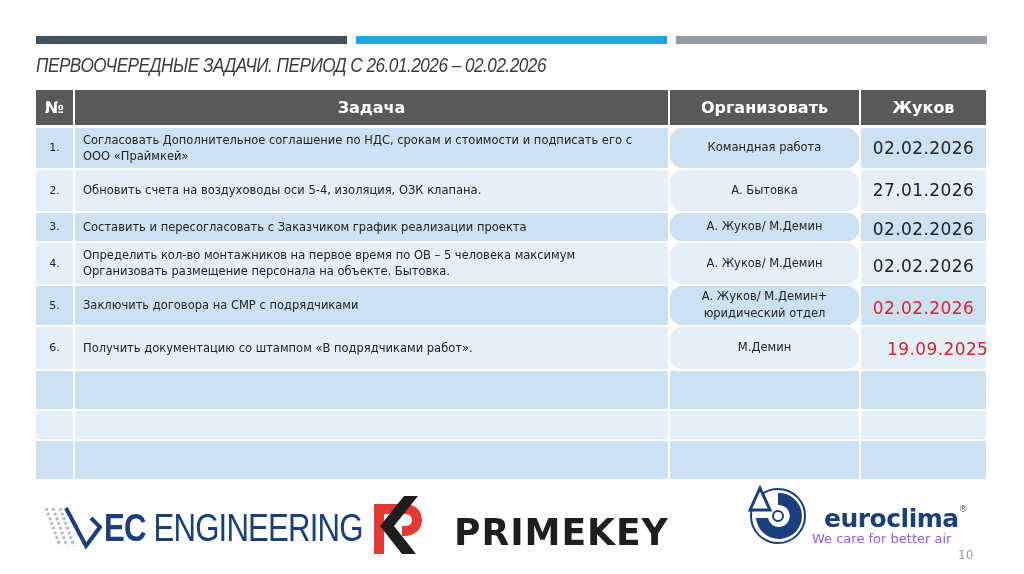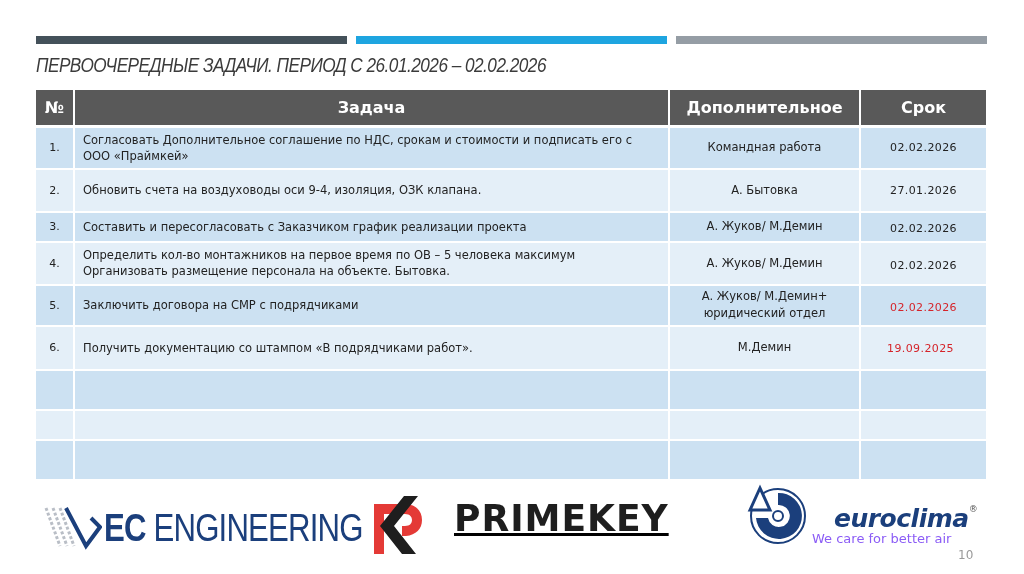--- a/index.html
+++ b/index.html
@@ -36,40 +36,40 @@
   table.tasks th:last-child { border-right: none; }
   table.tasks td {
     border-right: 2px solid #fff; border-bottom: 2px solid #fff;
     padding: 0 8px; vertical-align: middle;
   }
   table.tasks td:last-child { border-right: none; }
   tr.odd td { background: #cce1f2; }
   tr.even td { background: #e4eff8; }
   td.num { text-align: center; font-size: 11px; padding: 0; }
   td.task { text-align: left; line-height: 16px; margin-left: 36px; }
-  td.resp { text-align: center; line-height: 17px; }
-  td.due { text-align: center; vertical-align: top; padding-top: 8px; font-size: 11px; letter-spacing: 0.4px; }
+  td.resp { text-align: center; line-height: 17px; border-radius: 16px; }
+  td.due { text-align: center; vertical-align: top; padding-top: 8px; font-size: 17px; letter-spacing: 0.4px; }
   td.due.overdue { color: #d5242a; }
   td.due.mid { vertical-align: middle; padding-top: 0; }
 
   .logos { position: absolute; left: 0; top: 480px; width: 1024px; height: 94px; }
   .ec { position: absolute; left: 44px; top: 26px; height: 44px; display: flex; align-items: center; }
   .ec-mark { width: 58px; height: 44px; }
   .ec-text { font-family: "Liberation Sans", sans-serif; color: #1b3f7c; font-size: 38px; letter-spacing: -1px;
              transform: scaleX(0.82); transform-origin: left center; white-space: nowrap; margin-left: 2px; }
   .ec-text b { font-weight: bold; }
 
-  .pk { position: absolute; left: 374px; top: 16px; display: flex; align-items: flex-start; text-decoration: underline; }
+  .pk { position: absolute; left: 374px; top: 16px; display: flex; align-items: flex-end; }
   .pk-mark { width: 54px; height: 58px; }
   .pk-text { font-family: "DejaVu Sans", sans-serif; font-weight: bold; font-size: 38px; color: #1e1e1e; margin-left: 26px; letter-spacing: 1px;
              transform: scaleX(0.95); transform-origin: left center; }
 
   .eu { position: absolute; left: 746px; top: 0px; width: 232px; height: 72px; }
   .eu-mark { position: absolute; left: 0; top: 4px; width: 60px; height: 60px; }
-  .eu-name { position: absolute; left: 88px; top: 24px; font-family: "DejaVu Sans", sans-serif; font-weight: bold; font-size: 25px; color: #1b3f7c; letter-spacing: -0.5px; font-style: italic; }
+  .eu-name { position: absolute; left: 78px; top: 24px; font-family: "DejaVu Sans", sans-serif; font-weight: bold; font-size: 25px; color: #1b3f7c; letter-spacing: -0.5px; }
   .eu-reg { font-size: 9px; vertical-align: top; font-weight: normal; color: #555; }
   .eu-tag { position: absolute; left: 66px; top: 51px; font-family: "DejaVu Sans", sans-serif; font-size: 13px; color: #8b5cf6; }
   .page-num { position: absolute; left: 958px; top: 548px; font-size: 12px; color: #9a9a9a; font-family: "DejaVu Sans", sans-serif; }
 </style>
 </head>
 <body>
 
 <div class="bar dark"></div>
 <div class="bar blue"></div>
 <div class="bar gray"></div>
@@ -80,34 +80,34 @@
   <colgroup>
       <col class="c-num">
       <col class="c-task">
       <col class="c-resp">
       <col class="c-due">
     </colgroup>
   <thead>
     <tr>
       <th>№</th>
       <th>Задача</th>
-      <th>Дополнительное</th>
-      <th>Срок</th>
+      <th>Организовать</th>
+      <th>Жуков</th>
     </tr>
   </thead>
   <tbody>
     <tr class="odd" style="height:42px">
       <td class="num">1.</td>
       <td class="task">Согласовать Дополнительное соглашение по НДС, срокам и стоимости  и подписать его с ООО «Праймкей»</td>
       <td class="resp">Командная работа</td>
       <td class="due mid">02.02.2026</td>
     </tr>
     <tr class="even" style="height:43px">
       <td class="num">2.</td>
-      <td class="task">Обновить счета на воздуховоды оси 9-4, изоляция, ОЗК клапана.</td>
+      <td class="task">Обновить счета на воздуховоды оси 5-4, изоляция, ОЗК клапана.</td>
       <td class="resp">А. Бытовка</td>
       <td class="due">27.01.2026</td>
     </tr>
     <tr class="odd" style="height:30px">
       <td class="num">3.</td>
       <td class="task">Составить и пересогласовать с Заказчиком график реализации проекта</td>
       <td class="resp">А. Жуков/ М.Демин</td>
       <td class="due" style="padding-top:4px">02.02.2026</td>
     </tr>
     <tr class="even" style="height:43px">

